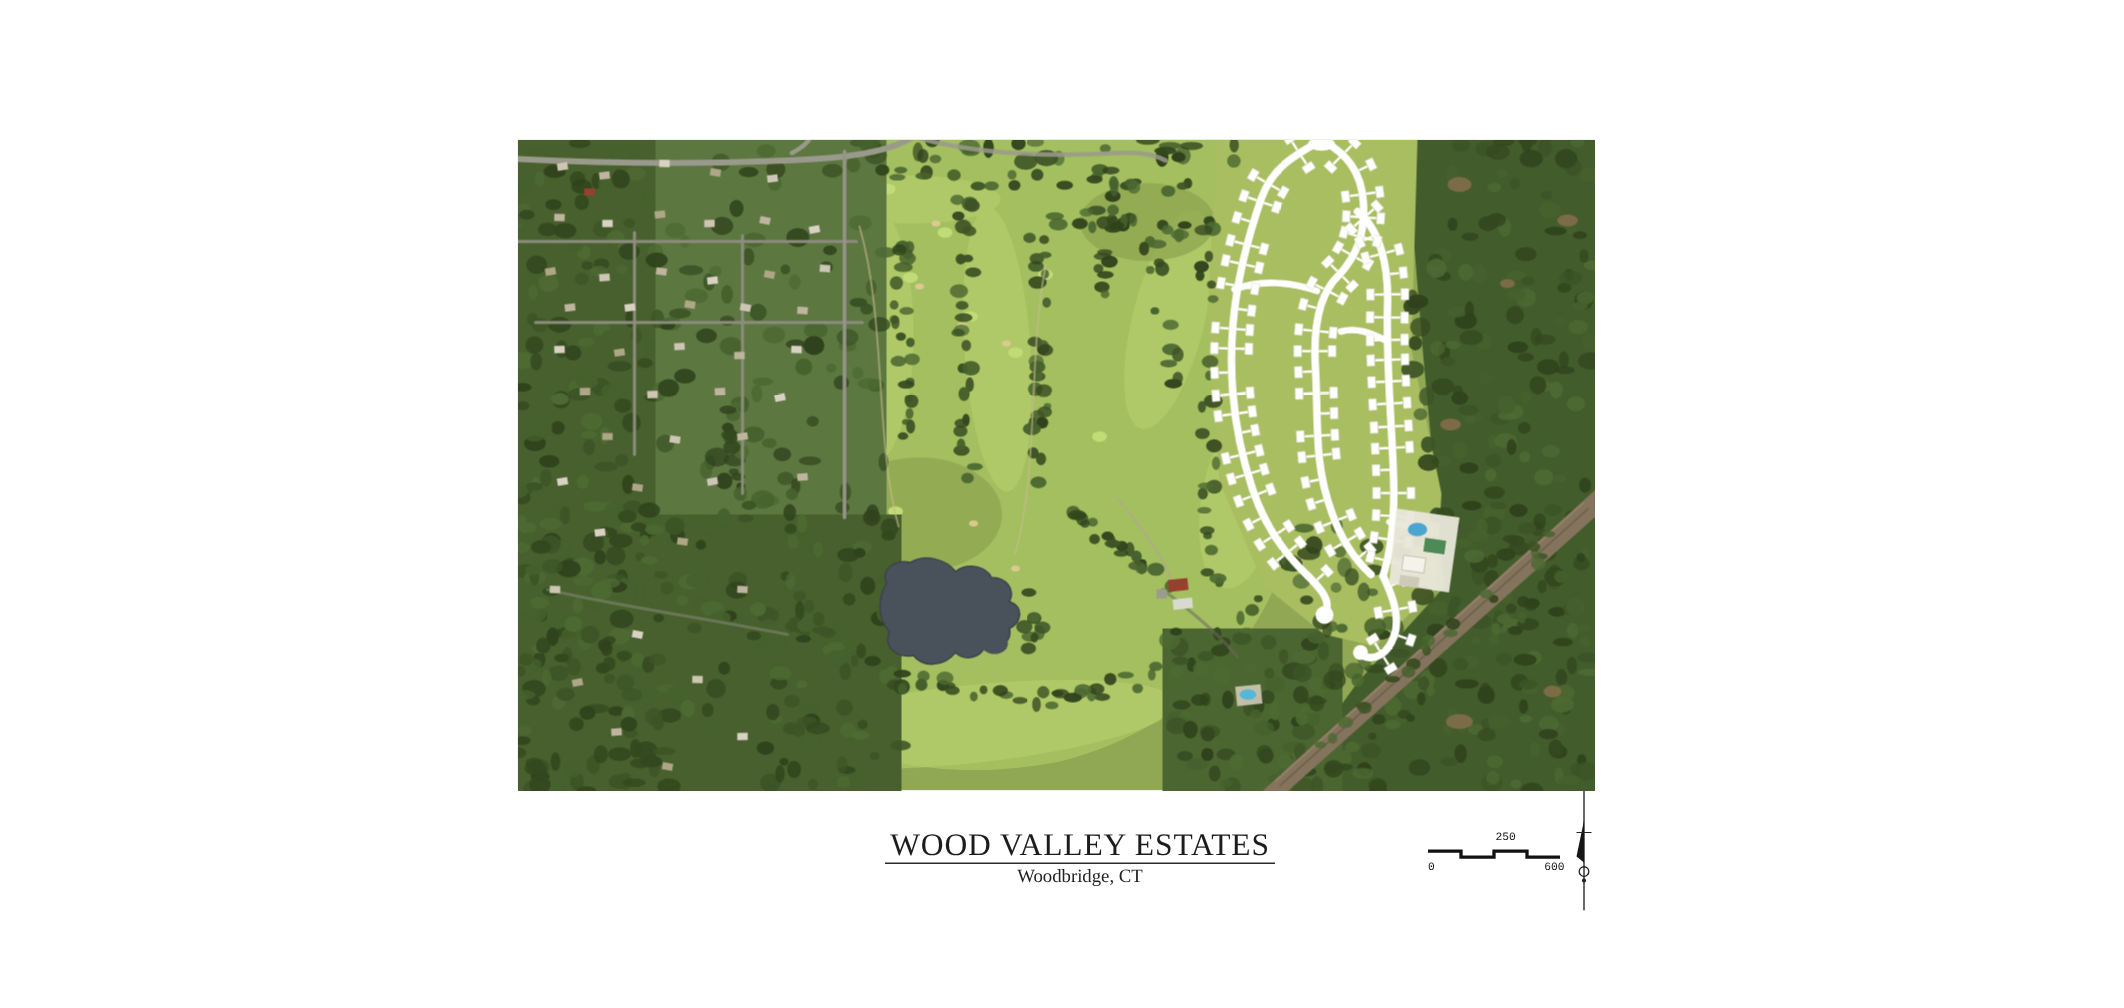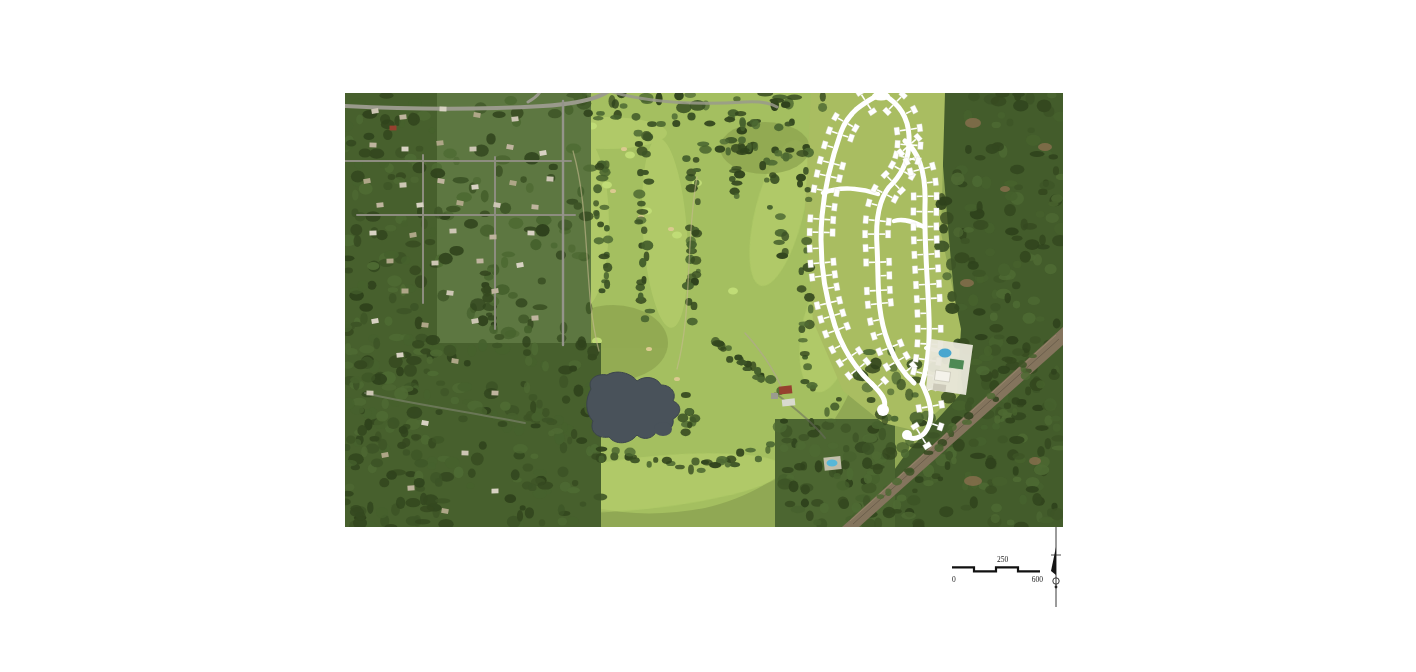--- a/index.html
+++ b/index.html
@@ -5,21 +5,21 @@
   html,body{margin:0;padding:0;background:#ffffff;}
   body{width:1416px;height:672px;font-family:"Liberation Serif","DejaVu Serif",serif;}
   .page{position:relative;width:1416px;height:672px;background:#ffffff;overflow:hidden;}
   .map{position:absolute;left:345px;top:93px;width:718px;height:434px;overflow:hidden;}
   .map svg{display:block;width:718px;height:434px;}
   .titleblock{position:absolute;left:520px;top:552px;width:400px;text-align:center;color:#1c1c1c;}
   .title{display:inline-block;font-size:21px;letter-spacing:.6px;line-height:1.05;
          border-bottom:1.6px solid #2b2b2b;padding:0 3px 1px;white-space:nowrap;}
   .subtitle{font-size:12.5px;margin-top:1px;color:#222;}
   .scalebar{position:absolute;left:951px;top:556px;width:92px;height:32px;color:#1a1a1a;
-            font-family:Liberation Serif, serif;}
+            font-family:Liberation Mono, monospace;}
   .scalebar svg{position:absolute;left:0;top:9px;}
   .s-mid{position:absolute;left:46px;top:-1px;font-size:7.5px;}
   .s-zero{position:absolute;left:1px;top:19px;font-size:7.5px;}
   .s-max{position:absolute;right:0;top:19px;font-size:7.5px;}
   .northarrow{position:absolute;left:1047px;top:527px;width:18px;height:80px;}
 </style>
 </head>
 <body>
 
 <div class="page">
@@ -1521,20 +1521,26 @@
       <g>
         <path d="M586,246 L628,252 L621,302 L581,296 Z" fill="#e9e7da" opacity="0.95"></path>
         <ellipse cx="600" cy="260" rx="6.5" ry="4.5" fill="#4aa6cf"></ellipse>
         <rect x="604" y="266" width="15" height="10" fill="#4e8a55" stroke="#e9e7da" stroke-width="0.8" transform="rotate(8 611 271)"></rect>
         <rect x="590" y="278" width="15" height="10" fill="#f4f2ea" stroke="#b9b6a8" stroke-width="0.5" transform="rotate(8 597 283)"></rect>
         <rect x="588" y="291" width="13" height="7" fill="#cdcaba" transform="rotate(8 594 294)"></rect>
       </g>
     </svg>
   </div>
 
+  <div class="titleblock">
+    <div>
+      <span class="title">WOOD VALLEY ESTATES</span>
+    </div>
+    <div class="subtitle">Woodbridge, CT</div>
+  </div>
 
   <div class="scalebar">
     <span class="s-mid">250</span>
     <svg width="90" height="9" viewBox="0 0 90 9">
       <path d="M1,2.4 H23 V6.4 H45 V2.4 H67 V6.4 H89" fill="none" stroke="#111111" stroke-width="2.2"></path>
     </svg>
     <span class="s-zero">0</span>
     <span class="s-max">600</span>
   </div>
 

